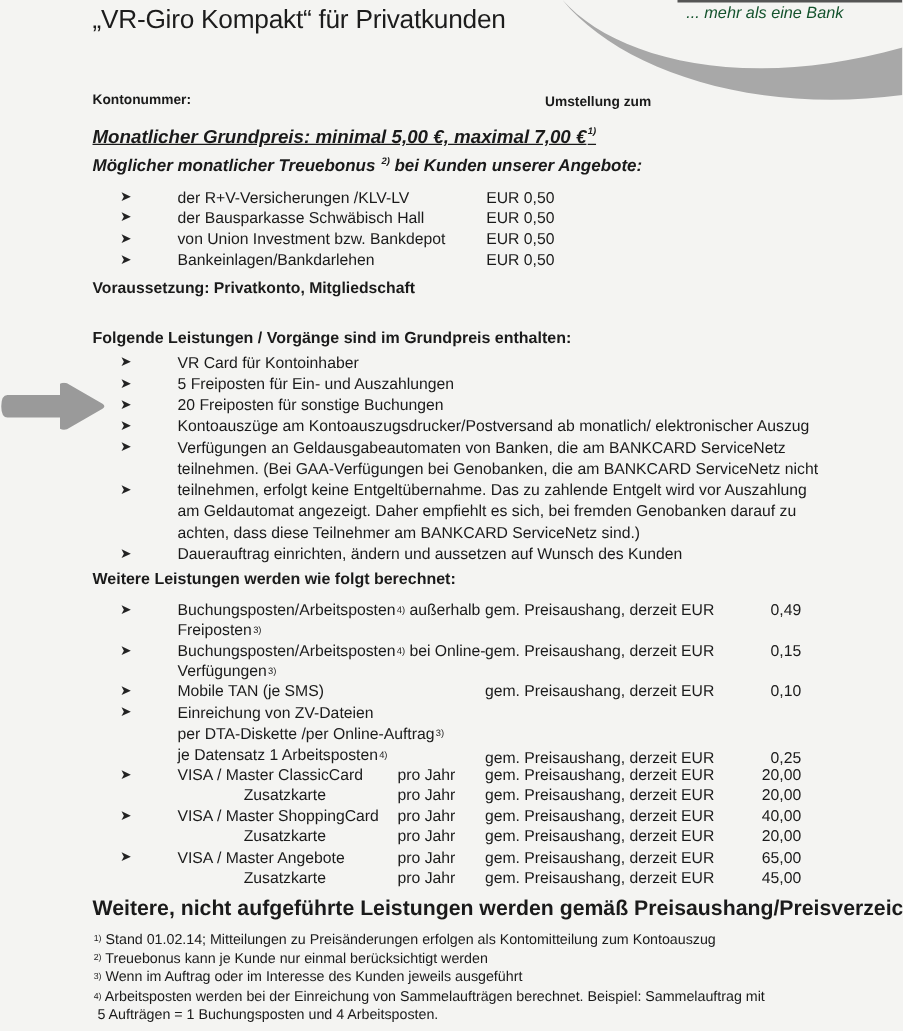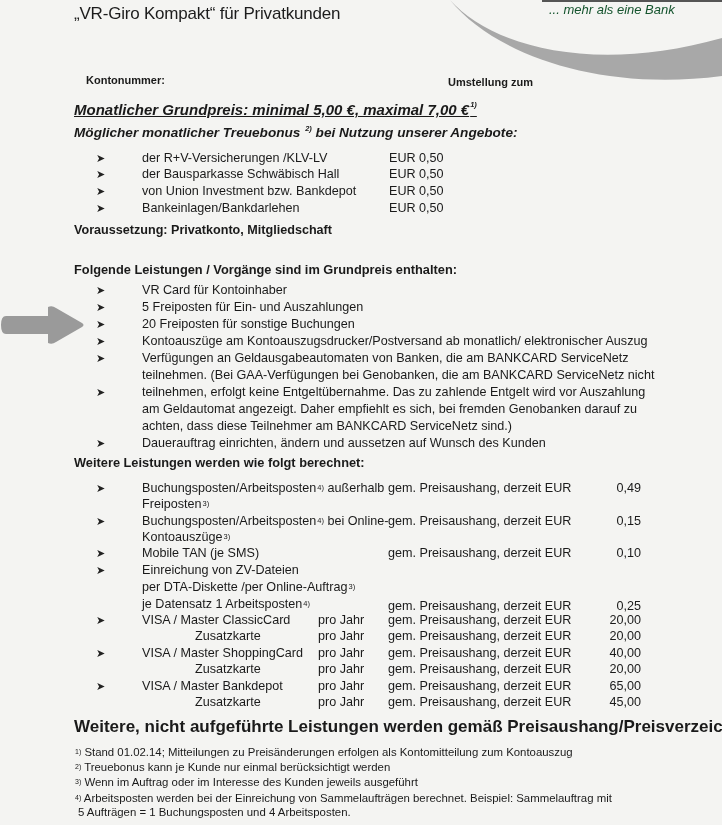--- a/index.html
+++ b/index.html
@@ -3,24 +3,24 @@
 <meta charset="utf-8">
 <style>
   html, body { margin: 0; padding: 0; }
   body {
     width: 722px; height: 825px; overflow: hidden; position: relative;
     background: #f4f4f2;
     font-family: "Liberation Sans", "DejaVu Sans", sans-serif;
     color: #1a1a1a;
   }
   .abs { position: absolute; }
-  .title { left: 74px; top: 4px; font-size: 17px; color: #1c1c1c; white-space: nowrap; letter-spacing: -0.2px; }
+  .title { left: 74px; top: 4px; font-size: 21px; color: #1c1c1c; white-space: nowrap; letter-spacing: -0.2px; }
   .slogan { left: 549px; top: 2px; font-size: 13px; font-style: italic; color: #14532d; white-space: nowrap; }
   .swoosh { left: 450px; top: 0; width: 272px; height: 80px; }
-  .label-sm { font-size: 11px; font-weight: bold; white-space: nowrap; margin-left: 12px; }
+  .label-sm { font-size: 11px; font-weight: bold; white-space: nowrap; }
   .h-main { left: 74px; top: 101px; font-size: 15px; font-weight: bold; font-style: italic; text-decoration: underline; white-space: nowrap; }
   .h-sub { left: 74px; top: 125px; font-size: 13.6px; font-weight: bold; font-style: italic; white-space: nowrap; }
   sup { font-size: 7.5px; vertical-align: top; position: relative; top: -1px; margin-left: 1px; }
   .row { position: absolute; left: 96px; font-size: 12.6px; white-space: nowrap; height: 17px; line-height: 17px; }
   .bullet { position: absolute; left: 0; top: 0; font-size: 11px; color: #222; }
   .txt { position: absolute; left: 22px; top: 0; margin-left: 24px; }
   .col-eur { position: absolute; left: 293px; top: 0; }
   .sec-h { font-size: 12.8px; font-weight: bold; white-space: nowrap; left: 74px; }
   .plain { font-size: 12.6px; white-space: nowrap; font-weight: bold; }
   .price-col { position: absolute; left: 292px; top: 0; }
@@ -41,21 +41,21 @@
 
 <div class="abs title">„VR-Giro Kompakt“ für Privatkunden</div>
 
 <div class="abs label-sm" style="left:74px;top:74px;">Kontonummer:</div>
 <div class="abs label-sm" style="left:436px;top:76px;">Umstellung zum</div>
 
 <div class="abs h-main">
   <span>Monatlicher Grundpreis:  minimal 5,00 €, maximal 7,00 €</span><sup>1)</sup>
 </div>
 <div class="abs h-sub">
-  <span>Möglicher monatlicher Treuebonus</span> <sup>2)</sup> <span>bei Nutzung  unserer Angebote:</span>
+  <span>Möglicher monatlicher Treuebonus</span> <sup>2)</sup> <span>bei Kunden  unserer Angebote:</span>
 </div>
 
 <div class="row" style="top:150px;">
   <span class="bullet">➤</span>
   <span class="txt">der R+V-Versicherungen /KLV-LV</span>
   <span class="col-eur">EUR  0,50</span>
 </div>
 <div class="row" style="top:166px;">
   <span class="bullet">➤</span>
   <span class="txt">der Bausparkasse Schwäbisch Hall</span>
@@ -132,21 +132,21 @@
   <span class="txt"><span>Freiposten</span><sup>3)</sup></span>
 </div>
 
 <div class="row" style="top:513px;">
   <span class="bullet">➤</span>
   <span class="txt"><span>Buchungsposten/Arbeitsposten</span><sup>4)</sup><span> bei Online-</span></span>
   <span class="price-col">gem. Preisaushang, derzeit EUR</span>
   <span class="amt-col">0,15</span>
 </div>
 <div class="row" style="top:529px;">
-  <span class="txt"><span>Kontoauszüge</span><sup>3)</sup></span>
+  <span class="txt"><span>Verfügungen</span><sup>3)</sup></span>
 </div>
 
 <div class="row" style="top:545px;">
   <span class="bullet">➤</span>
   <span class="txt">Mobile TAN (je SMS)</span>
   <span class="price-col">gem. Preisaushang, derzeit EUR</span>
   <span class="amt-col">0,10</span>
 </div>
 
 <div class="row" style="top:562px;">
@@ -183,21 +183,21 @@
   <span class="amt-col">40,00</span>
 </div>
 <div class="row" style="top:661px;">
   <span class="txt" style="left:75px;">Zusatzkarte</span>
   <span class="perjahr">pro Jahr</span>
   <span class="price-col">gem. Preisaushang, derzeit EUR</span>
   <span class="amt-col">20,00</span>
 </div>
 <div class="row" style="top:678px;">
   <span class="bullet">➤</span>
-  <span class="txt">VISA / Master Bankdepot</span>
+  <span class="txt">VISA / Master Angebote</span>
   <span class="perjahr">pro Jahr</span>
   <span class="price-col">gem. Preisaushang, derzeit EUR</span>
   <span class="amt-col">65,00</span>
 </div>
 <div class="row" style="top:694px;">
   <span class="txt" style="left:75px;">Zusatzkarte</span>
   <span class="perjahr">pro Jahr</span>
   <span class="price-col">gem. Preisaushang, derzeit EUR</span>
   <span class="amt-col">45,00</span>
 </div>

